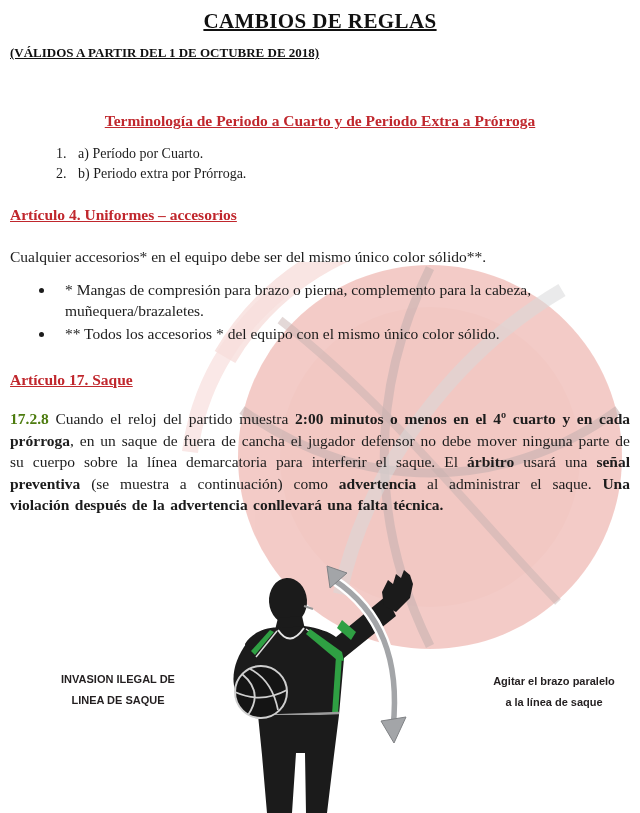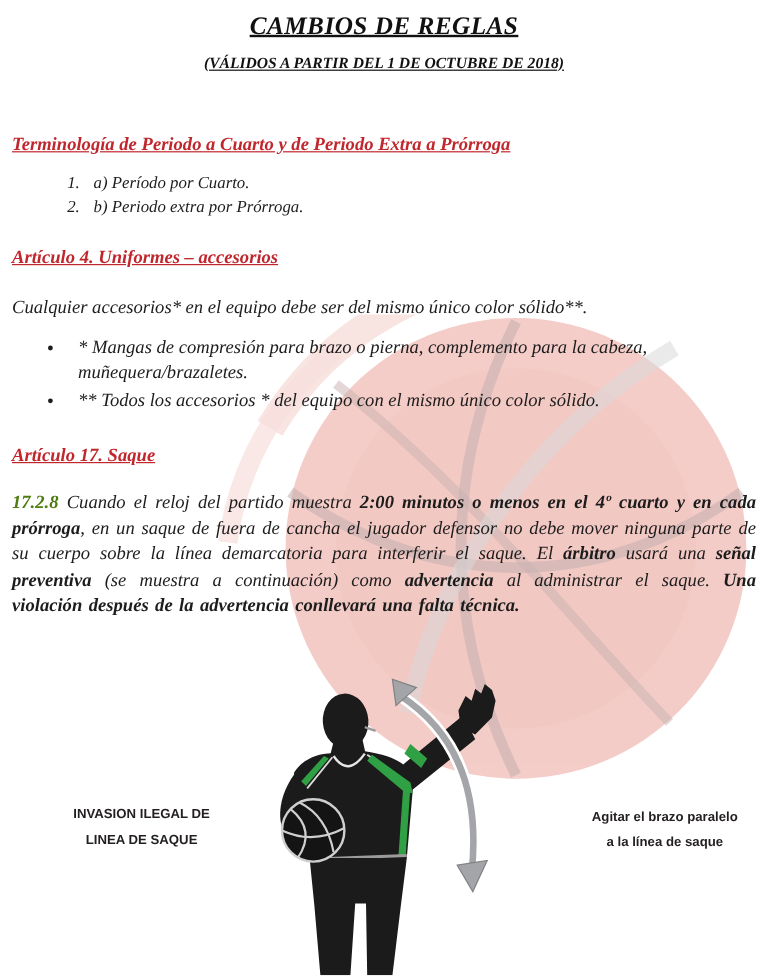--- a/index.html
+++ b/index.html
@@ -1,34 +1,34 @@
 <!DOCTYPE html>
 <html><head>
 <meta charset="utf-8">
 <style>
   html,body { margin:0; padding:0; background:#ffffff; }
   .page {
     position:relative; width:640px; height:813px; overflow:hidden;
     background:#ffffff; font-family:"Liberation Serif", serif; color:#1c1c1c;
   }
-  .content { position:relative; z-index:2; padding:0 10px;font-style:italic; }
+  .content { position:relative; z-index:2; padding:0 10px; }
 
   .doc-title {
     text-align:center; font-size:21px; font-weight:bold; margin-top:9px;
     text-decoration:underline; text-decoration-thickness:2px; letter-spacing:.4px; color:#111;
   }
   .doc-subtitle {
-    text-align:center; font-size:13px; font-weight:bold; margin-top:11px;
+    text-align:left; font-size:13px; font-weight:bold; margin-top:11px;
     text-decoration:underline; color:#111;
   }
   .red-heading {
     color:#c0272d; font-weight:bold; font-size:15.5px;
     text-decoration:underline; text-decoration-color:#c0272d;
   }
-  .h-terminologia { margin-top:51px; }
+  .h-terminologia { margin-top:51px;text-align:center; }
   .h-articulo4   { margin-top:22px; }
   .h-articulo17  { margin-top:27px; }
   .intro  { font-size:15.5px; margin-top:21px; }
   .body4  { font-size:15.5px; margin-top:24px; }
   ol.num-list {
     margin:14px 0 0 0; padding-left:60px; font-size:14px; line-height:20px;
   }
   ol.num-list li { padding-left:8px; }
   ul.bullet-list {
     margin:13px 0 0 0; padding-left:45px; font-size:15.5px; line-height:21px;

